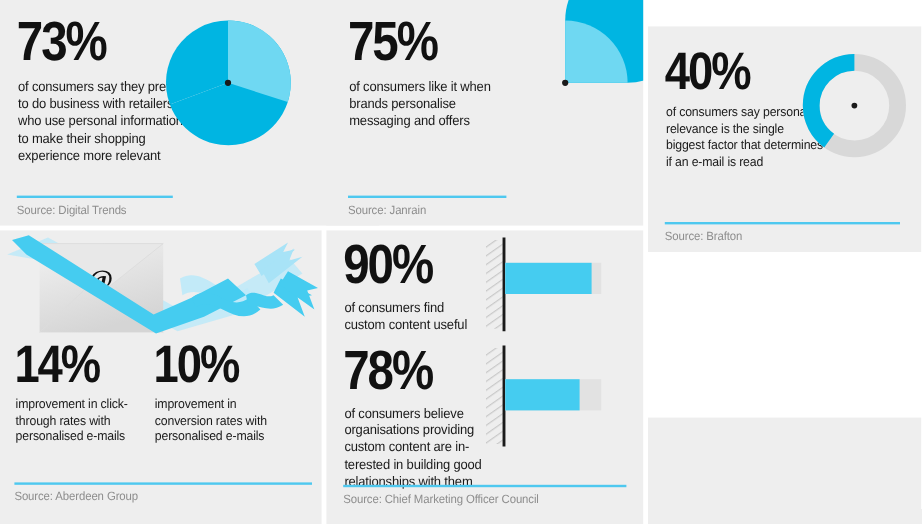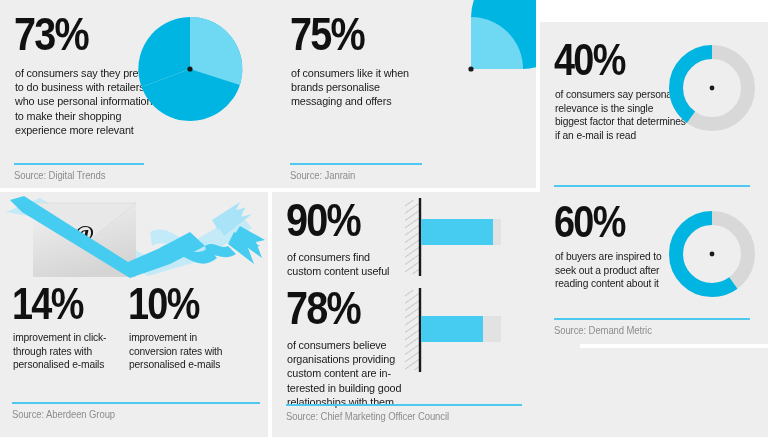--- a/index.html
+++ b/index.html
@@ -19,21 +19,21 @@
     position:absolute;
     background:#eeeeee;
     overflow:hidden;
   }
   
   #p-73{ left:0px;   top:0px;   width:316px; height:188px; }
   #p-75{ left:272px; top:0px;   width:264px; height:188px; }
   #p-40{ left:540px; top:0px;   width:228px; height:188px;margin-top:22px; }
   
   #p-1410{left:0px;   top:192px; width:268px; height:245px; }
-  #p-9078{left:272px; top:192px; width:264px; height:245px;padding-left:44px; }
+  #p-9078{left:272px; top:192px; width:264px; height:245px; }
   #p-60{  left:540px; top:192px; width:228px; height:152px; }
   #p-fill{left:540px; top:348px; width:228px; height:89px; background:#eeeeee;}
 
   .pct{
     font-family:"Liberation Sans","DejaVu Sans",sans-serif;
     font-weight:bold;
     color:#111111;
     letter-spacing:-2px;
     line-height:0.9;
     transform:scaleX(0.86);
@@ -212,31 +212,16 @@
         <line x1="15" y1="0" x2="15" y2="84" stroke="#1a1a1a" stroke-width="2.4"></line>
         <rect x="16" y="28" width="80" height="26" fill="#e2e2e2"></rect>
         <rect x="16" y="28" width="62" height="26" fill="#45ccf0"></rect>
       </svg>
     </div>
 
     <div class="src-rule" style="left:14px;top:212px;width:236px;"></div>
     <div class="src-txt" style="left:14px;top:219px;">Source: Chief Marketing Officer Council</div>
   </div>
 
-  <div class="panel" id="p-60">
-    <div class="pct pct-md" style="position:absolute;left:14px;top:10px;">60%</div>
-    <div class="blurb blurb-sm" style="position:absolute;left:15px;top:58px;width:128px;">of buyers are inspired to seek out a product after reading content about it</div>
-
-    <div class="chartwrap" style="left:122px;top:12px;">
-      <svg width="100" height="100" viewBox="0 0 100 100" aria-hidden="true">
-        <circle cx="50" cy="50" r="36" fill="none" stroke="#d8d8d8" stroke-width="14"></circle>
-        <circle cx="50" cy="50" r="36" fill="none" stroke="#00b5e2" stroke-width="14" stroke-dasharray="135.72 90.48" transform="rotate(-90 50 50) scale(1,-1) translate(0,-100)"></circle>
-        <circle cx="50" cy="50" r="2.4" fill="#1a1a1a"></circle>
-      </svg>
-    </div>
-
-    <div class="src-rule" style="left:14px;top:126px;width:196px;"></div>
-    <div class="src-txt" style="left:14px;top:133px;">Source: Demand Metric</div>
-  </div>
 
   <div class="panel" id="p-fill"></div>
 
 </div>
 
 </body></html>

